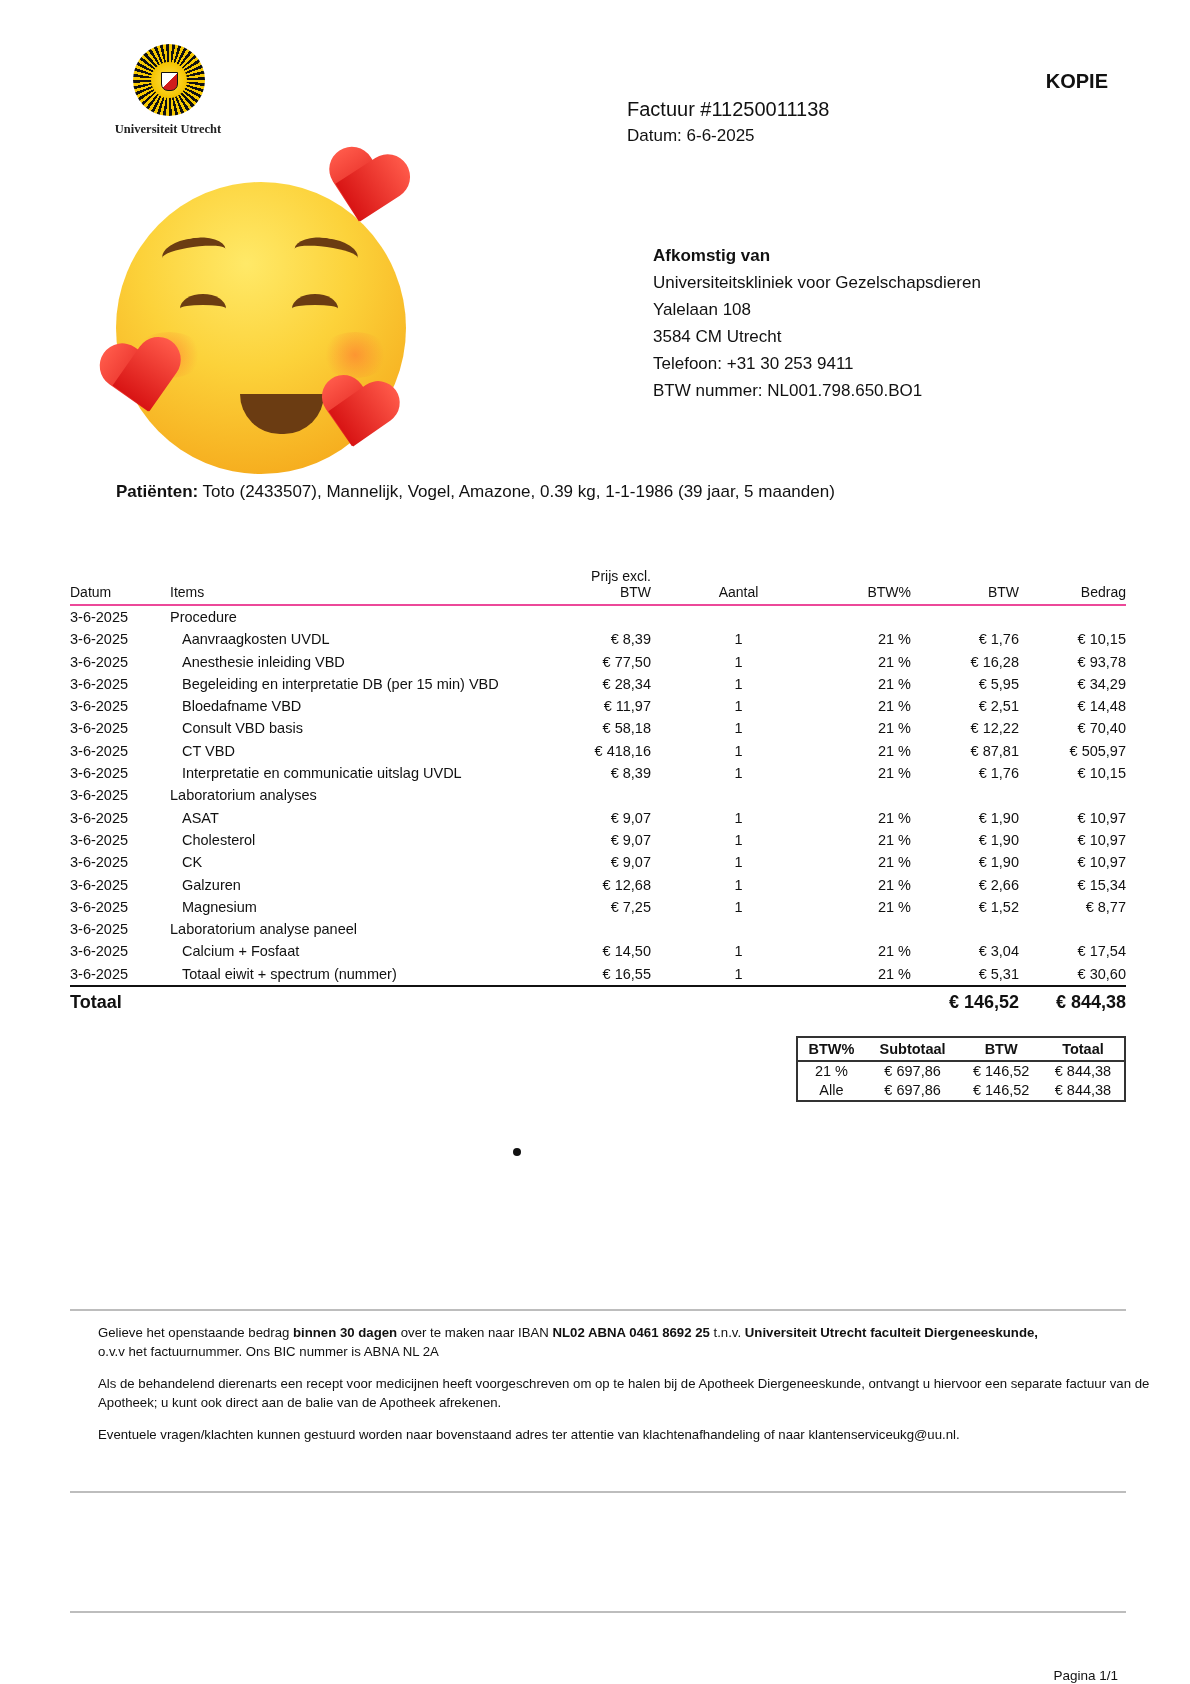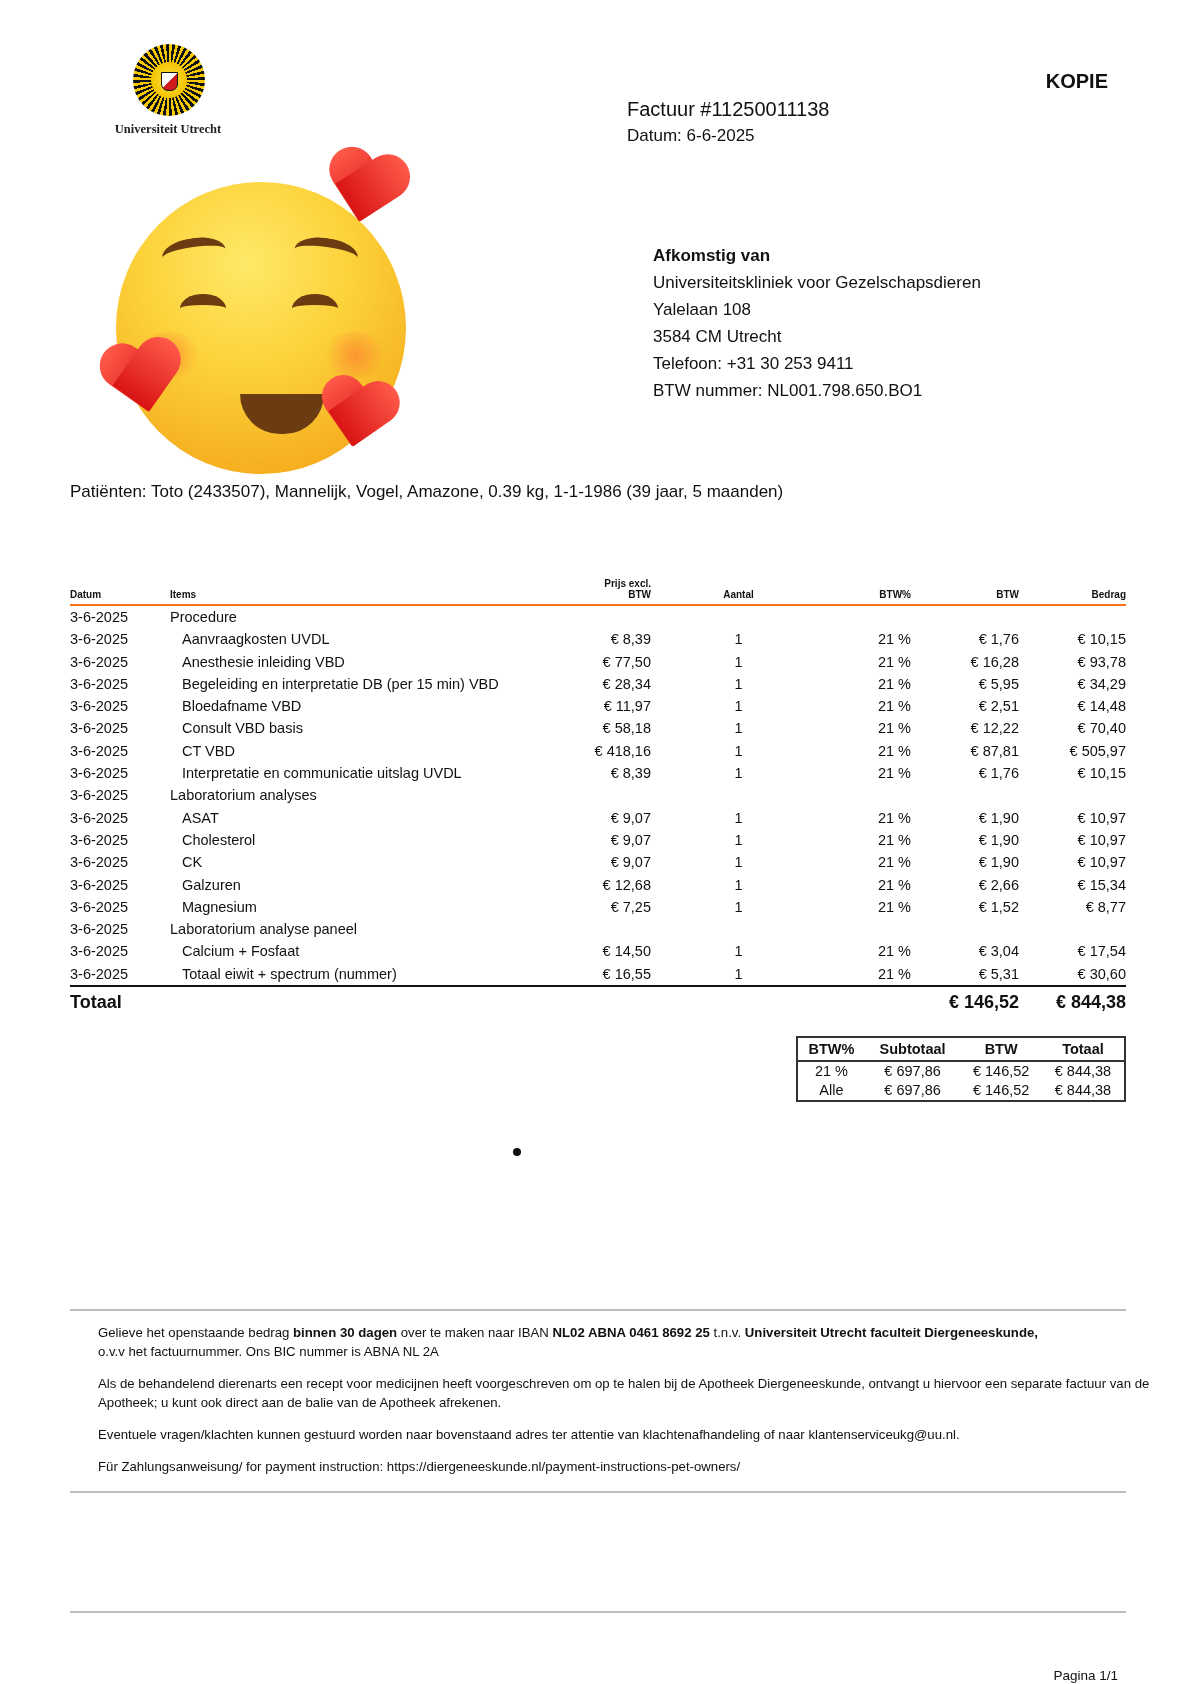--- a/index.html
+++ b/index.html
@@ -29,24 +29,24 @@
       background:linear-gradient(#ff5a4a,#d81414); }
   .heart::before { left:35px; transform:rotate(-45deg); transform-origin:0 100%; }
   .heart::after { left:0; transform:rotate(45deg); transform-origin:100% 100%; }
   
   #kopie { right:82px; top:70px; font-size:20px; font-weight:bold;text-align:center; }
   #inv-title { left:627px; top:98px; font-size:20px; font-weight:normal; }
   #inv-date { left:627px; top:126px; font-size:17px; }
   #sender { left:653px; top:242px; font-size:17px; line-height:27px; }
   #sender .h { font-weight:bold; }
   #patients { left:70px; top:482px; font-size:17px; }
-  #patients b { font-weight:normal; }
+  #patients b { font-weight:bold;margin-left:46px; }
   
   #items { left:70px; top:560px; width:1056px; border-collapse:collapse; font-size:14.5px; }
-  #items th { font-weight:bold; font-size:10px; padding:0; vertical-align:bottom; height:40px; padding-bottom:4px; border-bottom:2px solid #f97316; }
+  #items th { font-weight:normal; font-size:14px; padding:0; vertical-align:bottom; height:40px; padding-bottom:4px; border-bottom:2px solid #ec4899; }
   #items td { padding:0; height:22.3px; line-height:22.3px; }
   #items .c-date { width:100px; text-align:left; }
   #items .c-item { text-align:left; }
   #items .c-price { width:95px; text-align:right; }
   #items .c-qty { width:175px; text-align:center; padding-left:0; }
   #items .c-pct { width:85px; text-align:right; }
   #items .c-btw { width:108px; text-align:right; }
   #items .c-amt { width:107px; text-align:right; }
   #items td.sub { padding-left:12px; }
   #items tr.total td { border-top:2px solid #111; font-weight:bold; font-size:18px; height:30px; line-height:30px; }
@@ -307,19 +307,18 @@
 <div id="dot" class="abs"></div>
 
 <div class="hr" style="top:1309px"></div>
 
 <div id="footer" class="abs">
   <p>
     <span>Gelieve het openstaande bedrag </span><b>binnen 30 dagen</b><span> over te maken naar IBAN </span><b>NL02 ABNA 0461 8692 25</b><span> t.n.v. </span><b>Universiteit Utrecht faculteit Diergeneeskunde,</b><br><span>o.v.v het factuurnummer. Ons BIC nummer is ABNA NL 2A</span>
   </p>
   <p>Als de behandelend dierenarts een recept voor medicijnen heeft voorgeschreven om op te halen bij de Apotheek Diergeneeskunde, ontvangt u hiervoor een separate factuur van de Apotheek; u kunt ook direct aan de balie van de Apotheek afrekenen.</p>
   <p>Eventuele vragen/klachten kunnen gestuurd worden naar bovenstaand adres ter attentie van klachtenafhandeling of naar klantenserviceukg@uu.nl.</p>
-  <p>Für Zahlungsanweisung/ for payment instruction: https://diergeneeskunde.nl/payment-instructions-pet-owners/</p>
 </div>
 
 <div class="hr" style="top:1491px"></div>
 <div class="hr" style="top:1611px"></div>
 
 <div id="page-no" class="abs">Pagina 1/1</div>
 
 </body></html>

